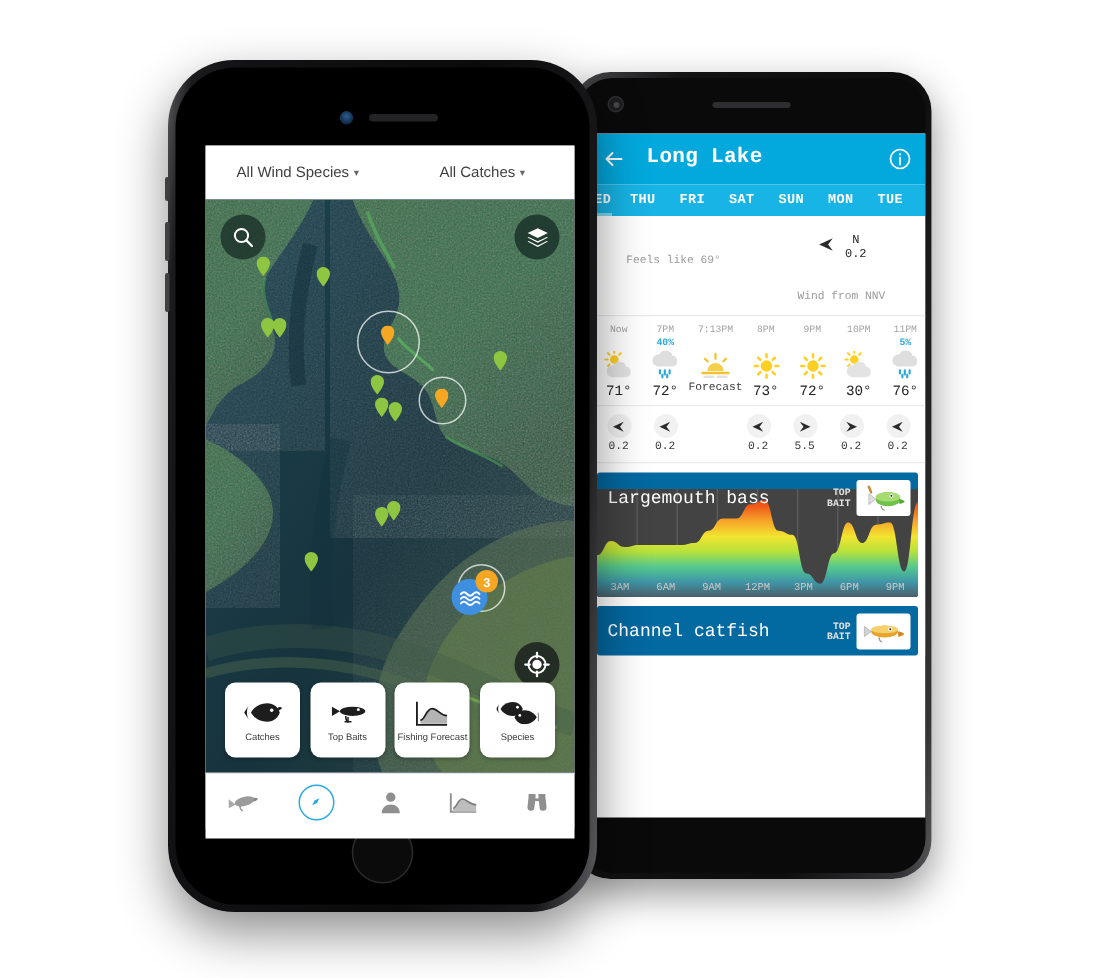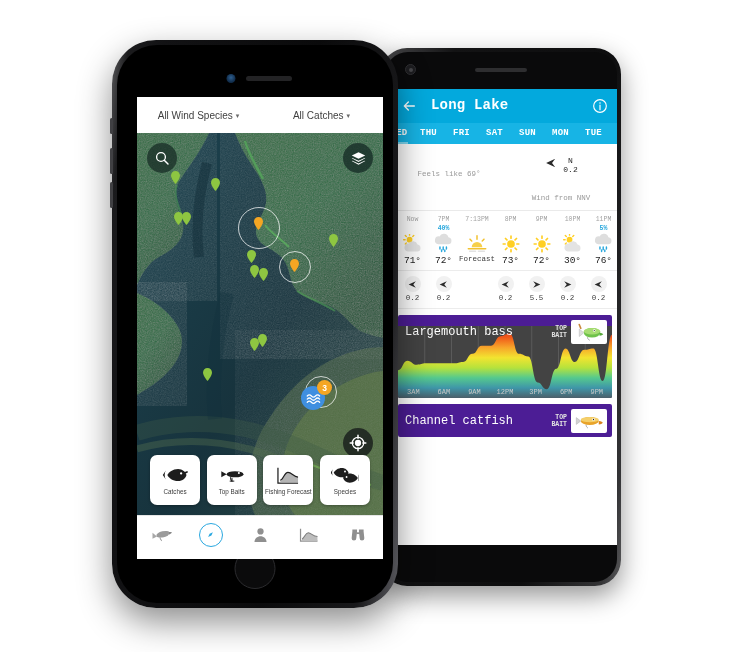--- a/index.html
+++ b/index.html
@@ -103,21 +103,21 @@
     border-bottom: 1px solid #ececec; }
   .wx-wind-cell { flex: 0 0 31px; text-align: center; }
   .wx-wind-badge {
     width: 16px; height: 16px; border-radius: 50%; background: #f1f1f1;
     margin: 0 auto; display:flex; align-items:center; justify-content:center;
   }
   .wx-wind-val { font-size: 7.5px; color: #3d3d3d; margin-top: 2px; }
 
   
   .sp-wrap { padding: 6px 5px 0 5px; background:#fff; }
-  .sp-card { background: #4c1d95; border-radius: 2px; position: relative;
+  .sp-card { background: #0369a1; border-radius: 2px; position: relative;
     margin-bottom: 6px; overflow: hidden; }
   .sp-head { display:flex; align-items:center; justify-content:space-between;
     padding: 5px 5px 4px 7px; position: relative; z-index: 3;}
   .sp-name { font-size: 12px; color: #fff; }
   .sp-right { display:flex; align-items:center; gap:4px; }
   .sp-topbait { font-size: 6.5px; color:#e2e2e2; font-weight:bold; line-height:1.1;
     text-align:right; }
   .sp-baitbox { width: 36px; height: 24px; background:#fff; border-radius:2px;
     display:flex; align-items:center; justify-content:center; }
   .sp-chart { height: 72px; position: relative; margin-top:-22px;}

